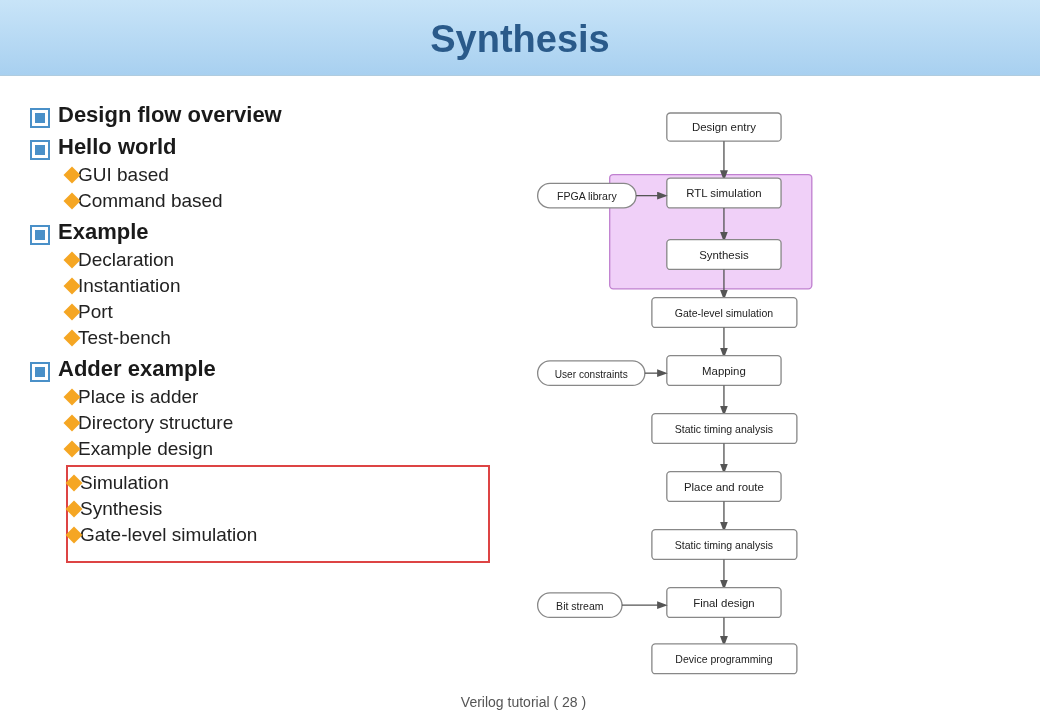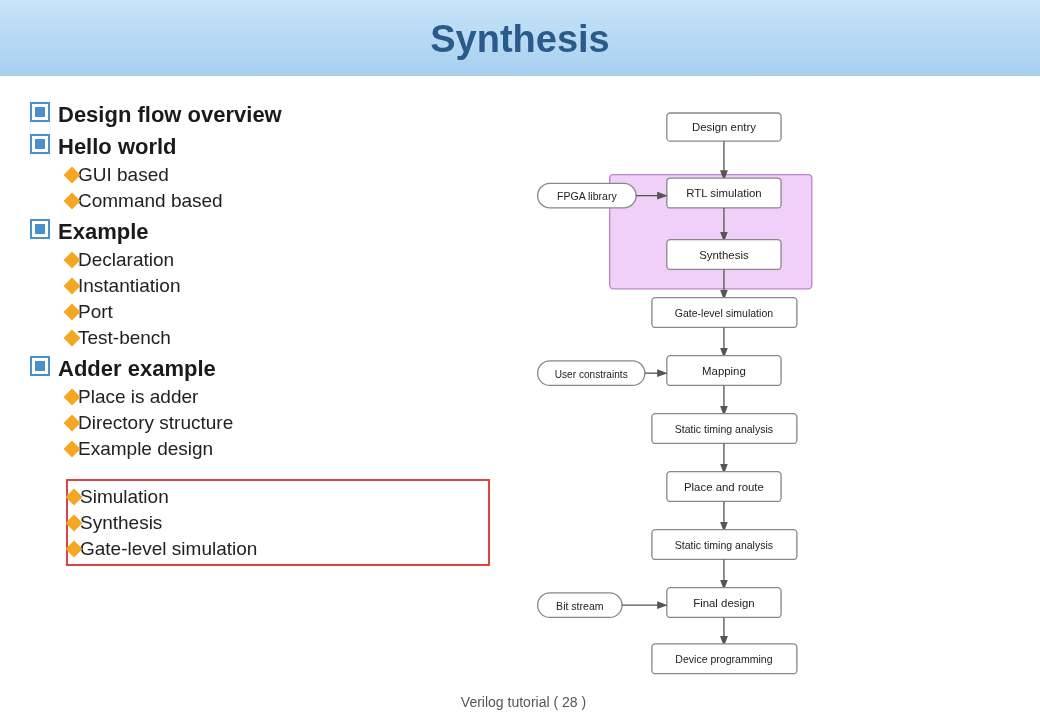--- a/index.html
+++ b/index.html
@@ -38,21 +38,21 @@
       flex: 0 0 460px;
       font-size: 18px;
     }
 
     .toc-section {
       margin-bottom: 6px;
     }
 
     .toc-main-item {
       display: flex;
-      align-items: flex-start;
+      align-items: flex-end;
       gap: 8px;
       font-size: 22px;
       font-weight: bold;
       color: #1a1a1a;
       margin-bottom: 3px;
       margin-top: 6px;
     }
 
     .toc-main-item .bullet {
       width: 20px;
@@ -189,21 +189,21 @@
         </div>
         <div class="toc-sub-item">
           <div class="diamond"></div>
           <span>Directory structure</span>
         </div>
         <div class="toc-sub-item">
           <div class="diamond"></div>
           <span>Example design</span>
         </div>
 
-        <div style="border: 2px solid #d44; padding: 4px 8px 1px 0; margin-top: 18px;">
+        <div style="border: 2px solid #d44; padding: 4px 8px 12px 0; margin-top: 4px;">
           <div class="toc-sub-item">
             <div class="diamond"></div>
             <span>Simulation</span>
           </div>
           <div class="toc-sub-item">
             <div class="diamond"></div>
             <span>Synthesis</span>
           </div>
           <div class="toc-sub-item">
             <div class="diamond"></div>

